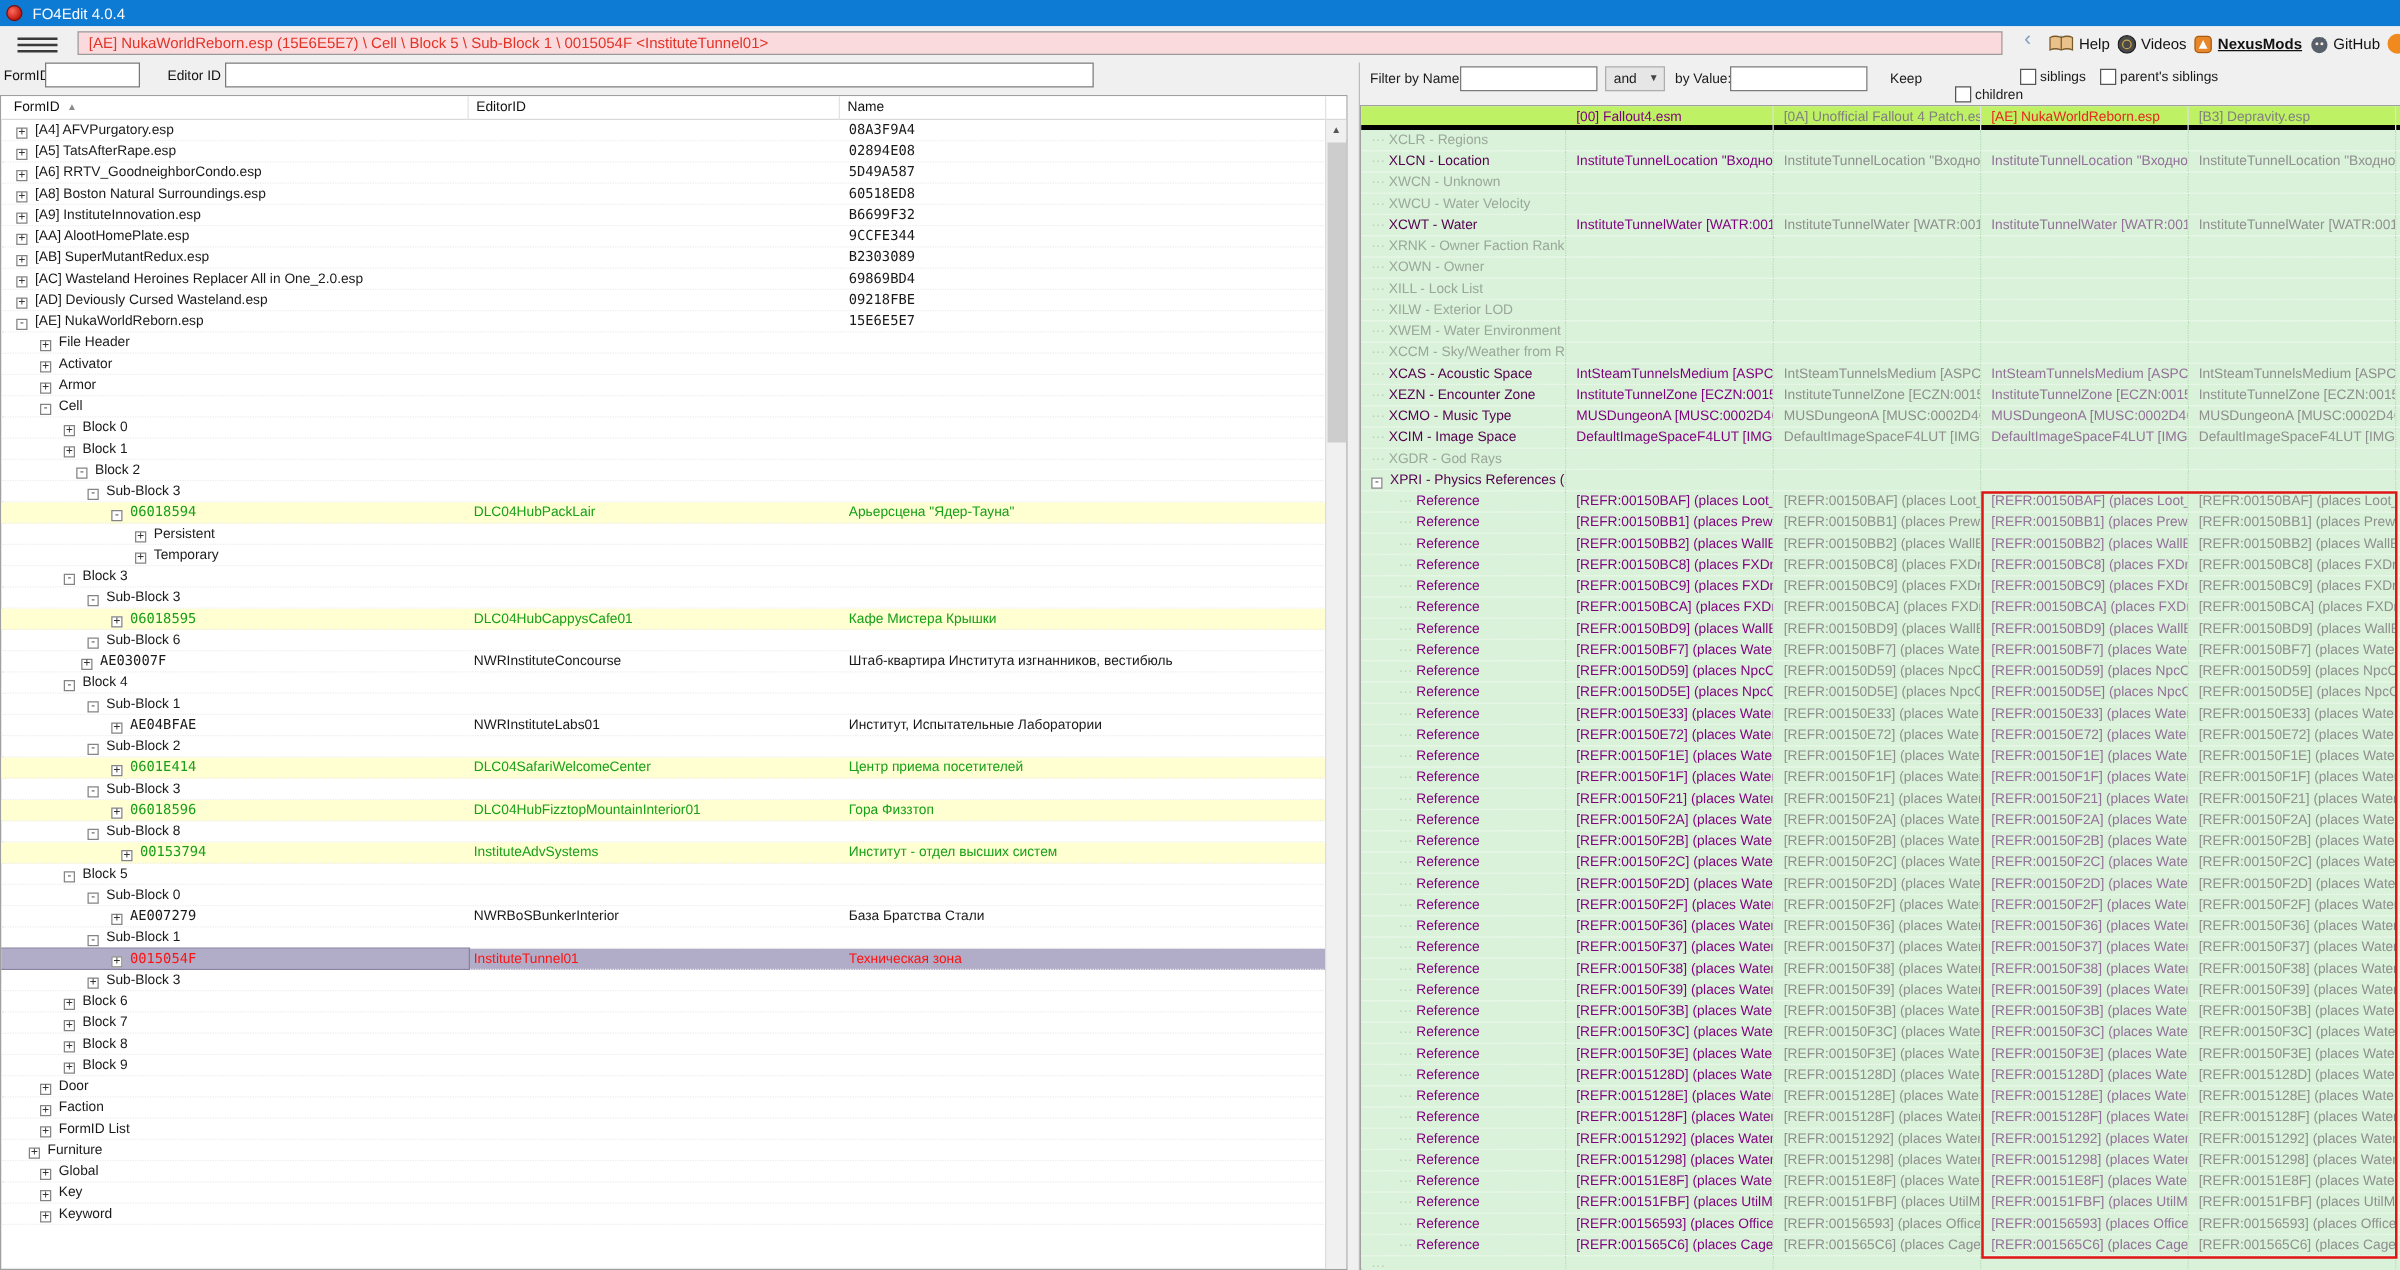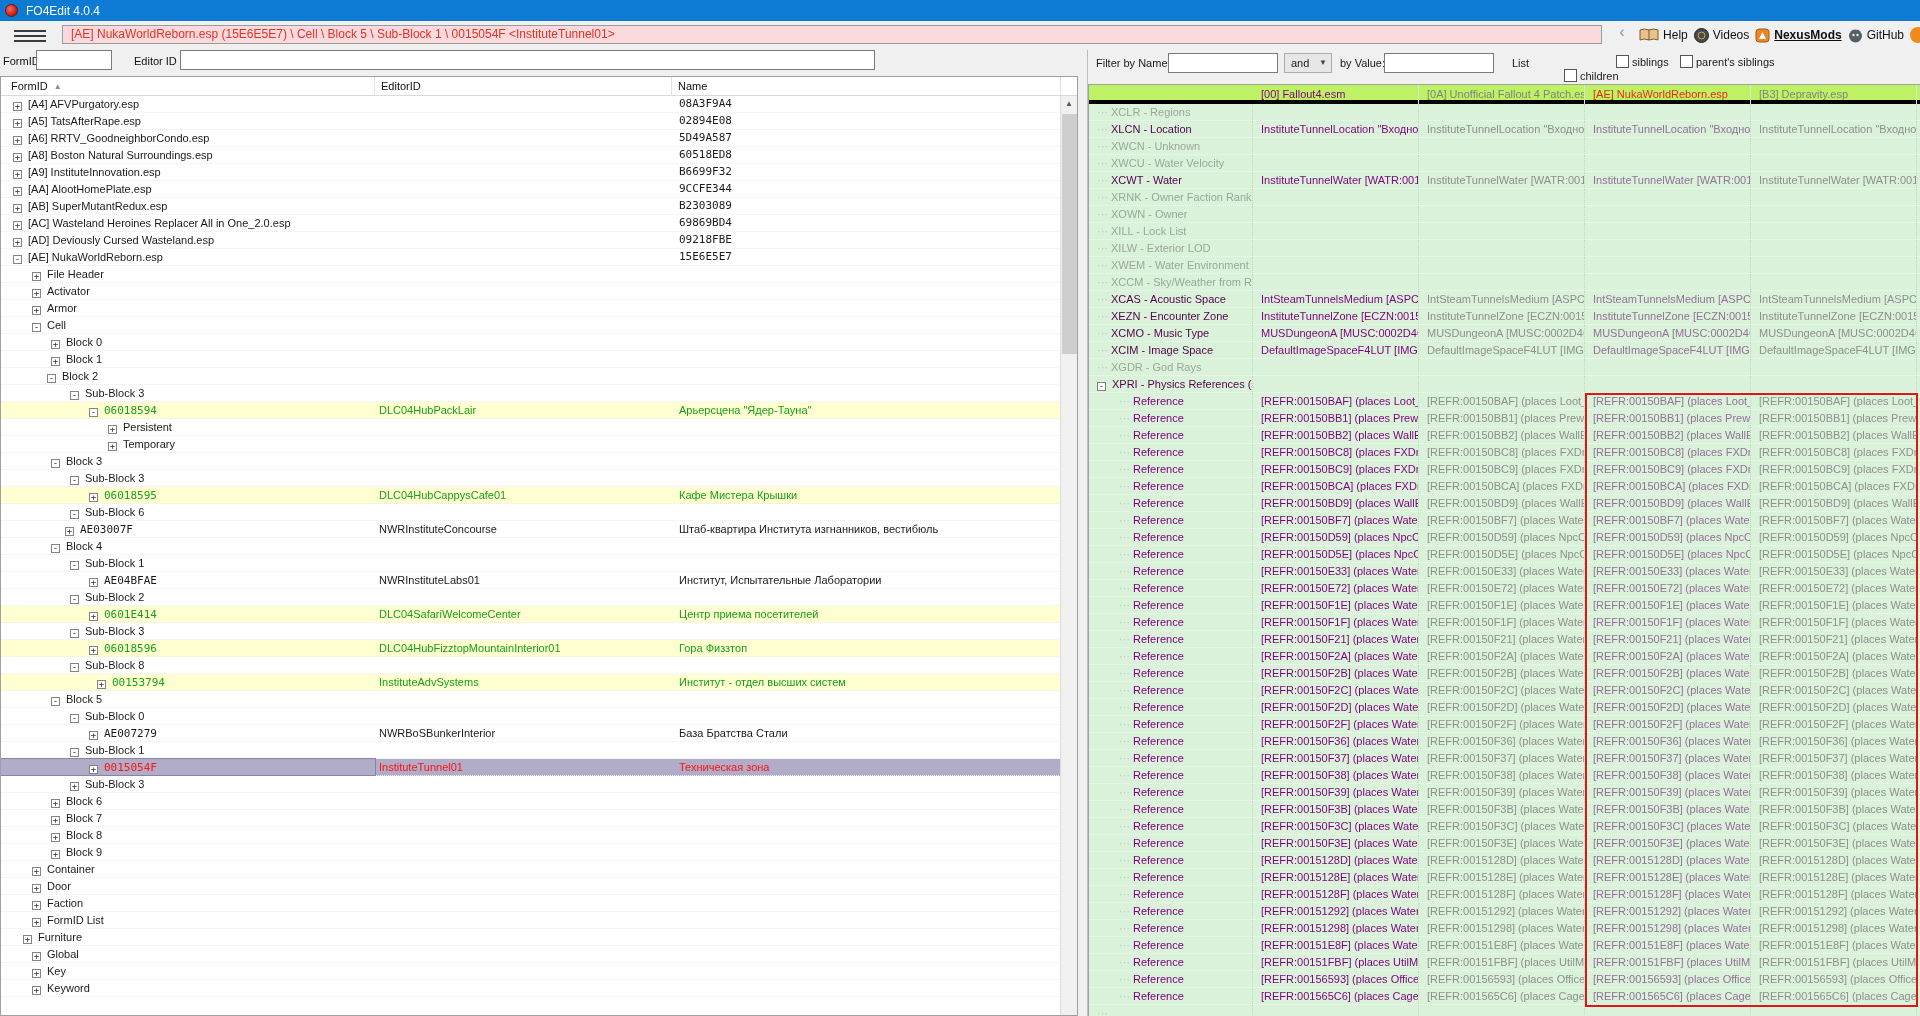--- a/index.html
+++ b/index.html
@@ -244,21 +244,21 @@
           <div class="c-form" style="padding-left: 50px;"><span class="expander" data-name="expand-icon">+</span><span data-name="tree-row-formid">Block 0</span></div>
           <div class="c-edit" data-name="tree-row-editorid"></div>
           <div class="c-name" data-name="tree-row-name"></div>
         </div>
         <div class="trow" data-name="tree-row">
           <div class="c-form" style="padding-left: 50px;"><span class="expander" data-name="expand-icon">+</span><span data-name="tree-row-formid">Block 1</span></div>
           <div class="c-edit" data-name="tree-row-editorid"></div>
           <div class="c-name" data-name="tree-row-name"></div>
         </div>
         <div class="trow" data-name="tree-row">
-          <div class="c-form" style="padding-left: 46px;"><span class="expander" data-name="collapse-icon">-</span><span data-name="tree-row-formid">Block 2</span></div>
+          <div class="c-form" style="padding-left: 60px;"><span class="expander" data-name="collapse-icon">-</span><span data-name="tree-row-formid">Block 2</span></div>
           <div class="c-edit" data-name="tree-row-editorid"></div>
           <div class="c-name" data-name="tree-row-name"></div>
         </div>
         <div class="trow" data-name="tree-row">
           <div class="c-form" style="padding-left: 69px;"><span class="expander" data-name="collapse-icon">-</span><span data-name="tree-row-formid">Sub-Block 3</span></div>
           <div class="c-edit" data-name="tree-row-editorid"></div>
           <div class="c-name" data-name="tree-row-name"></div>
         </div>
         <div class="trow hl" data-name="tree-row">
           <div class="c-form" style="padding-left: 88px;"><span class="expander" data-name="collapse-icon">-</span><span class="mono" data-name="tree-row-formid">06018594</span></div>
@@ -385,25 +385,20 @@
           <div class="c-edit" data-name="tree-row-editorid"></div>
           <div class="c-name" data-name="tree-row-name"></div>
         </div>
         <div class="trow" data-name="tree-row">
           <div class="c-form" style="padding-left: 50px;"><span class="expander" data-name="expand-icon">+</span><span data-name="tree-row-formid">Block 8</span></div>
           <div class="c-edit" data-name="tree-row-editorid"></div>
           <div class="c-name" data-name="tree-row-name"></div>
         </div>
         <div class="trow" data-name="tree-row">
           <div class="c-form" style="padding-left: 50px;"><span class="expander" data-name="expand-icon">+</span><span data-name="tree-row-formid">Block 9</span></div>
-          <div class="c-edit" data-name="tree-row-editorid"></div>
-          <div class="c-name" data-name="tree-row-name"></div>
-        </div>
-        <div class="trow" data-name="tree-row">
-          <div class="c-form" style="padding-left: 31px;"><span class="expander" data-name="expand-icon">+</span><span data-name="tree-row-formid">Container</span></div>
           <div class="c-edit" data-name="tree-row-editorid"></div>
           <div class="c-name" data-name="tree-row-name"></div>
         </div>
         <div class="trow" data-name="tree-row">
           <div class="c-form" style="padding-left: 31px;"><span class="expander" data-name="expand-icon">+</span><span data-name="tree-row-formid">Door</span></div>
           <div class="c-edit" data-name="tree-row-editorid"></div>
           <div class="c-name" data-name="tree-row-name"></div>
         </div>
         <div class="trow" data-name="tree-row">
           <div class="c-form" style="padding-left: 31px;"><span class="expander" data-name="expand-icon">+</span><span data-name="tree-row-formid">Faction</span></div>
@@ -445,21 +440,21 @@
 
 <div id="right-panel" data-name="right-panel">
   <div id="filter-row" data-name="filter-bar">
     <span id="flt-name-label" class="lab" data-name="filter-name-label">Filter by Name:</span>
     <input id="flt-name-input" data-name="filter-name-input" value="" style="">
     <div id="flt-and" data-name="filter-operator-select">
       <span>and</span><span class="chev" data-name="chevron-down-icon">▼</span>
     </div>
     <span id="flt-value-label" class="lab" data-name="filter-value-label">by Value:</span>
     <input id="flt-value-input" data-name="filter-value-input" value="" style="">
-    <span id="keep-label" data-name="keep-label">List</span>
+    <span id="keep-label" data-name="keep-label">Keep</span>
   <span class="chk" id="chk-0" data-name="keep-checkbox-children">
         <span class="box" data-name="checkbox-icon"></span>
         <span data-name="checkbox-label">children</span>
       </span>
       <span class="chk" id="chk-1" data-name="keep-checkbox-siblings">
         <span class="box" data-name="checkbox-icon"></span>
         <span data-name="checkbox-label">siblings</span>
       </span>
       <span class="chk" id="chk-2" data-name="keep-checkbox-parent-s-siblings">
         <span class="box" data-name="checkbox-icon"></span>

